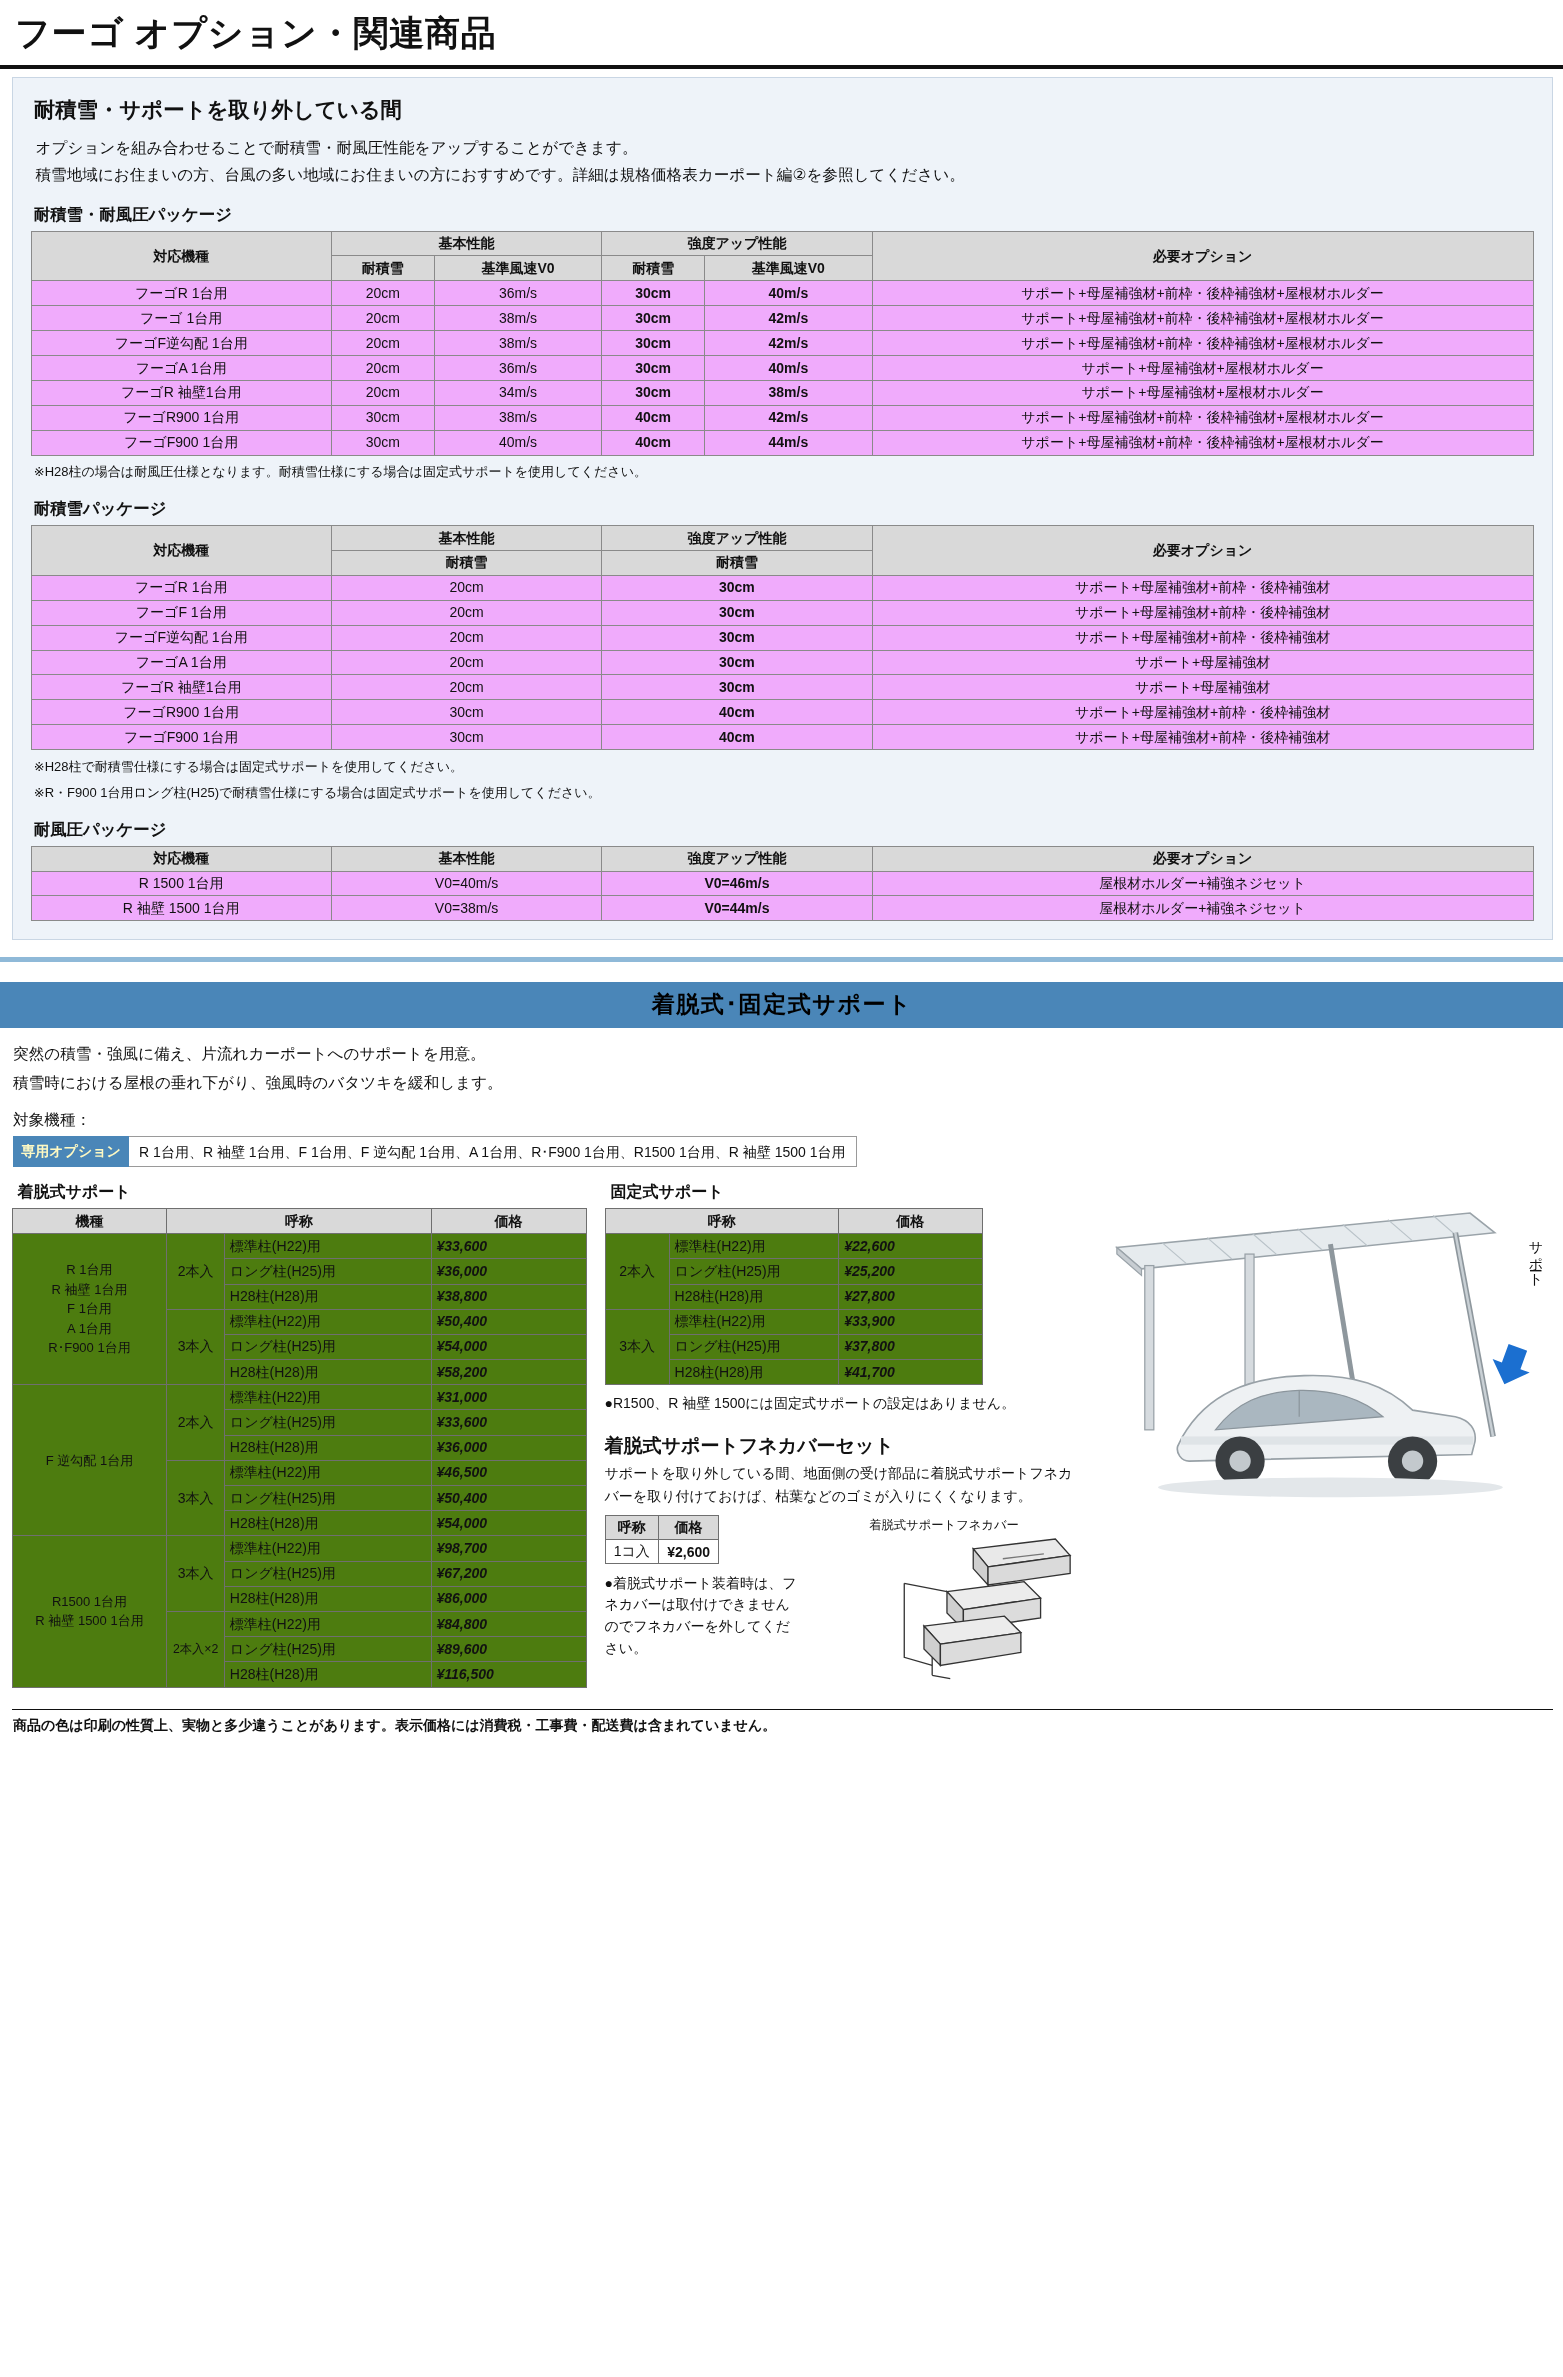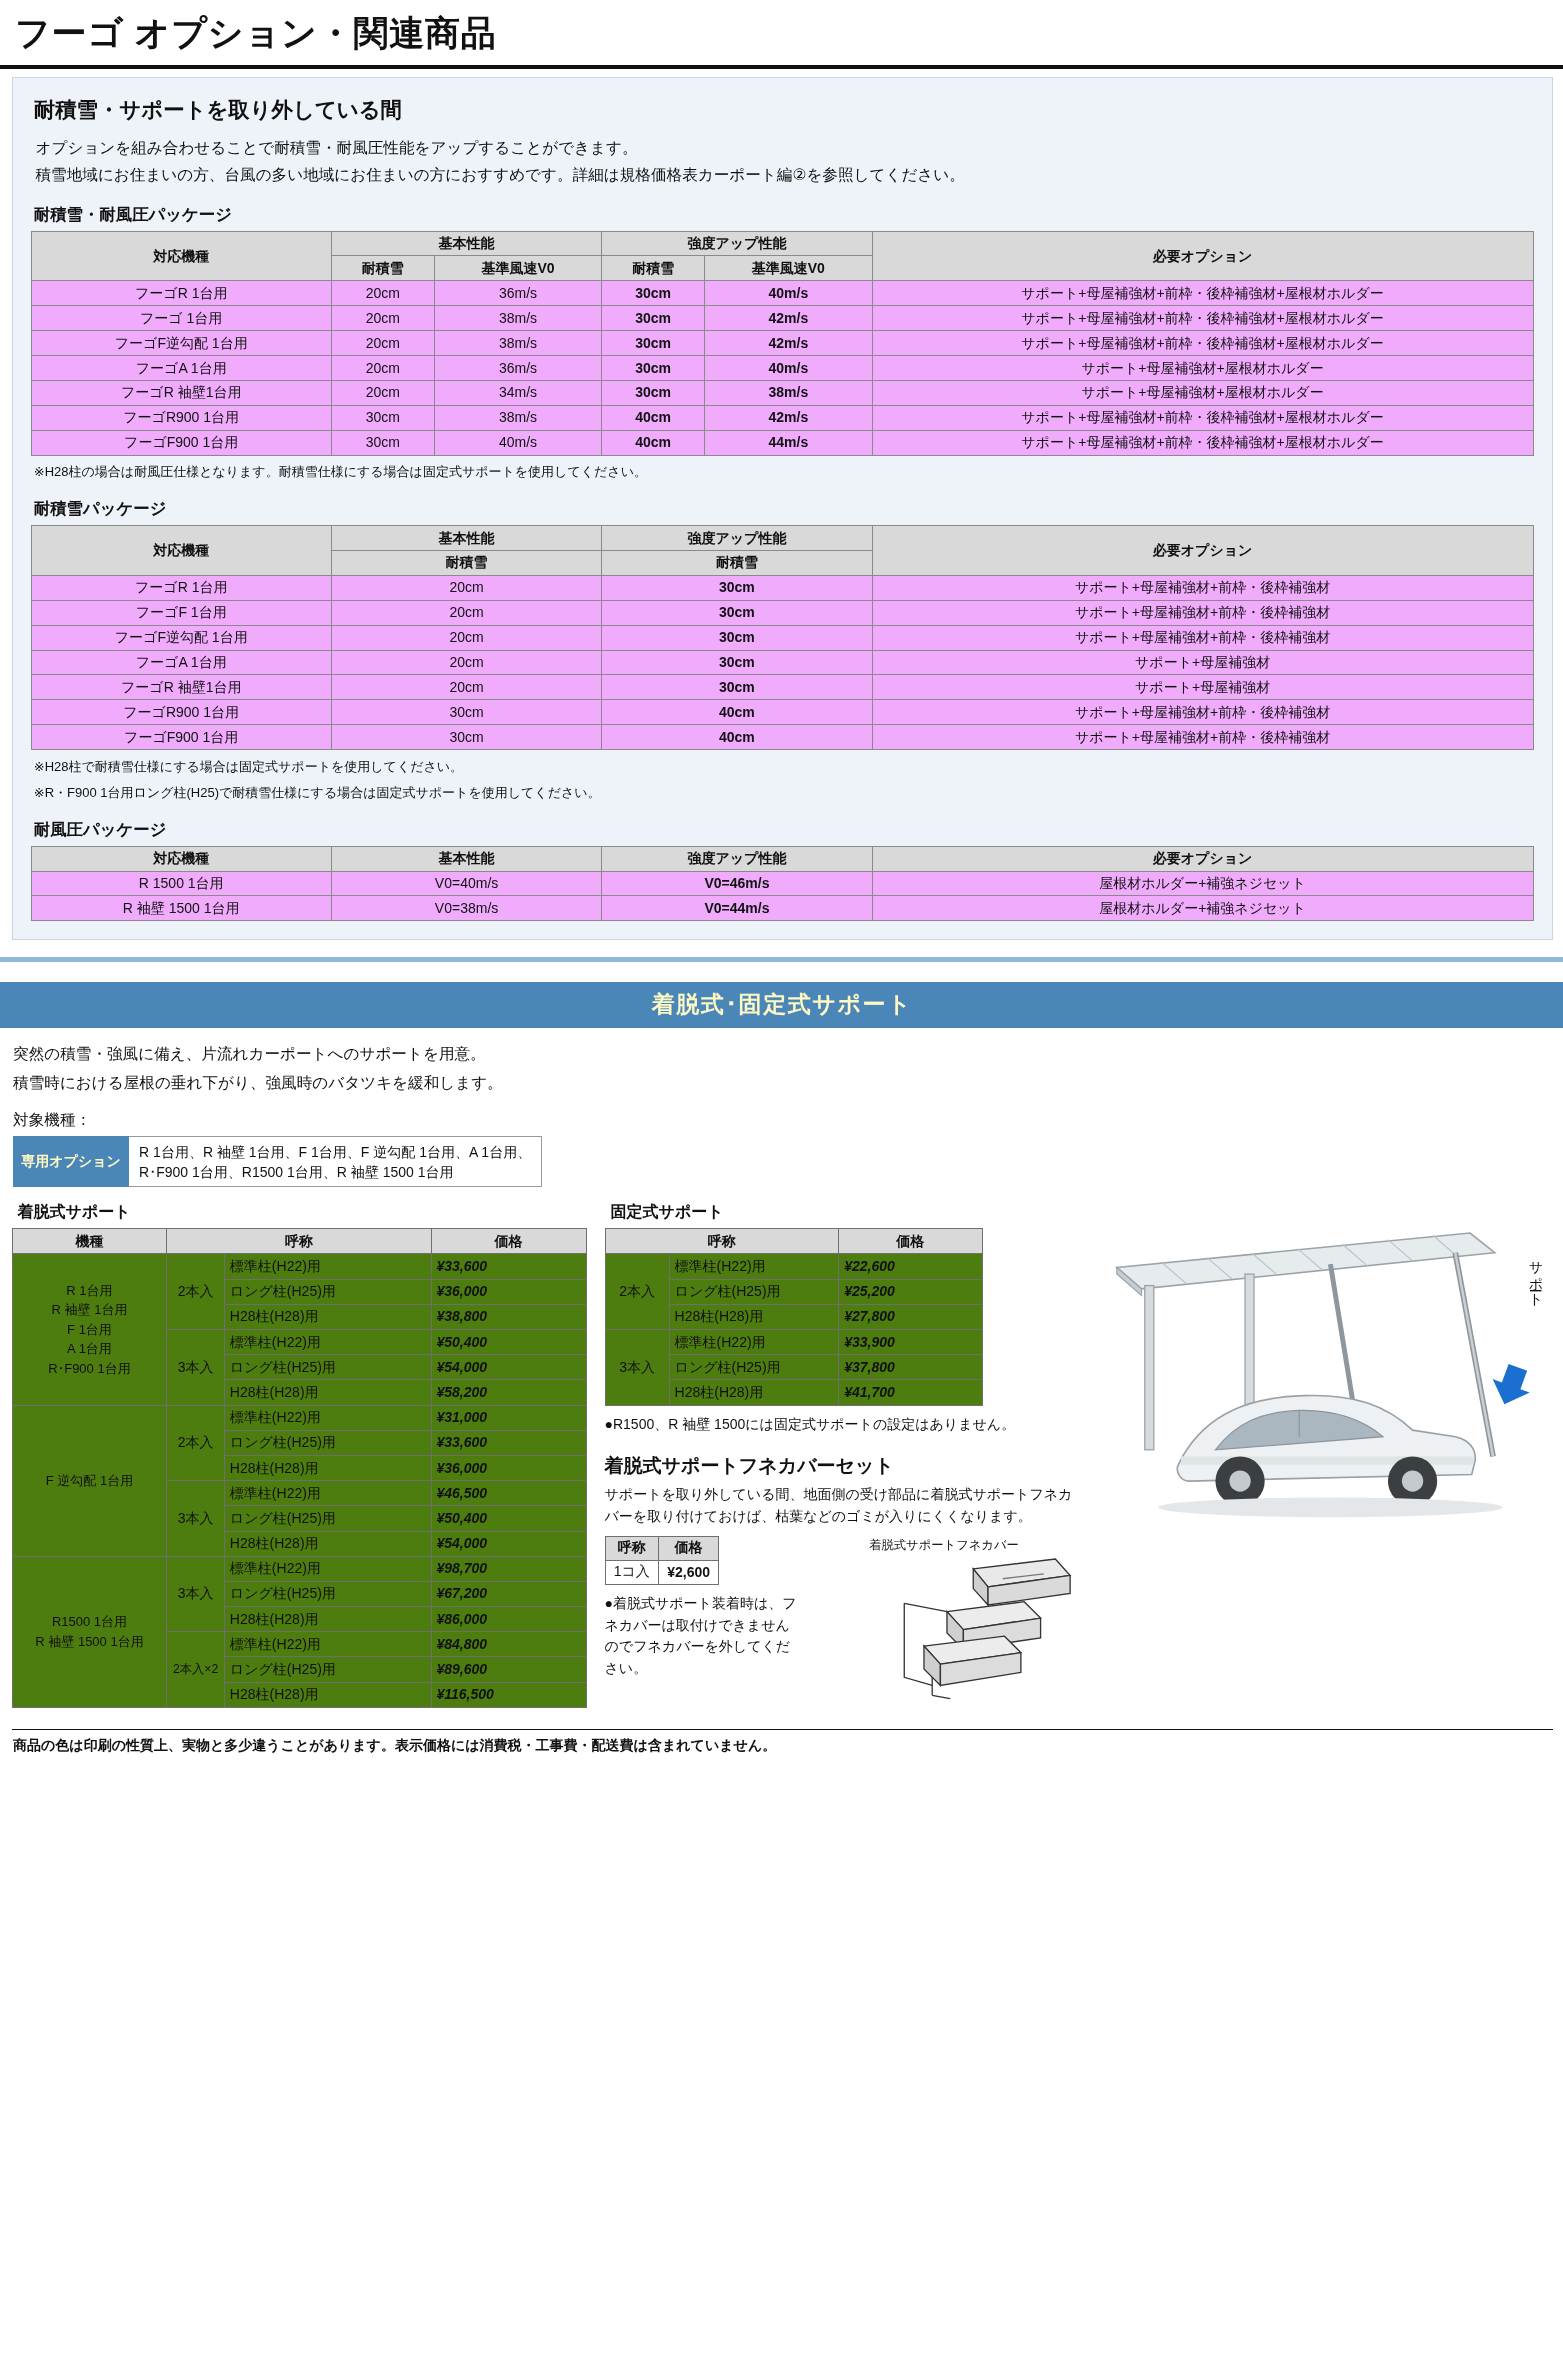--- a/index.html
+++ b/index.html
@@ -50,21 +50,21 @@
   table.grid thead th{
     background:#d9d9d9;
     font-weight:bold;
   }
   table.grid td.b{font-weight:bold;}
   .note{font-size:13px;margin:6.6px 0 0 3.3px;line-height:1.5;}
 
   
   .band{
     background:#4a86b8;
-    color:#fef9c3;
+    color:#000000;
     text-align:center;
     font-size:23px;
     font-weight:bold;
     letter-spacing:1.6px;
     padding:7.4px 0;
     margin:20px 0 0 0;
   }
   .band-wrap{border-top:5px solid #8fb9d8;margin-top:16.4px;}
 
   
@@ -73,21 +73,21 @@
   .target-line{font-size:15.6px;margin:15px 0 5px 1.6px;}
   .target-box{display:flex;align-items:stretch;gap:0;margin:0 0 0 1.6px;}
   .tag{
     background:#4a86b8;color:#fef9c3;font-size:14px;font-weight:bold;
     padding:5px 8.2px;display:flex;align-items:center;justify-content:center;
     min-width:99px;box-sizing:border-box;
   }
   .target-text{
     border:0.8px solid #9a9a9a;border-left:none;
     padding:4.1px 10px;font-size:14px;line-height:1.45;
-    display:flex;flex-direction:column;justify-content:center;
+    display:flex;flex-direction:row;justify-content:center;
     flex:0 0 auto;
   }
 
   .cols{display:flex;gap:0;margin-top:15px;}
   .col-left{width:575px;flex:0 0 575px;}
   .col-mid{width:493px;flex:0 0 493px;padding-left:18px;box-sizing:border-box;}
   .col-right{flex:1;position:relative;}
 
   .price-head{font-size:16px;font-weight:bold;margin:0 0 5px 6px;}
   table.price{

